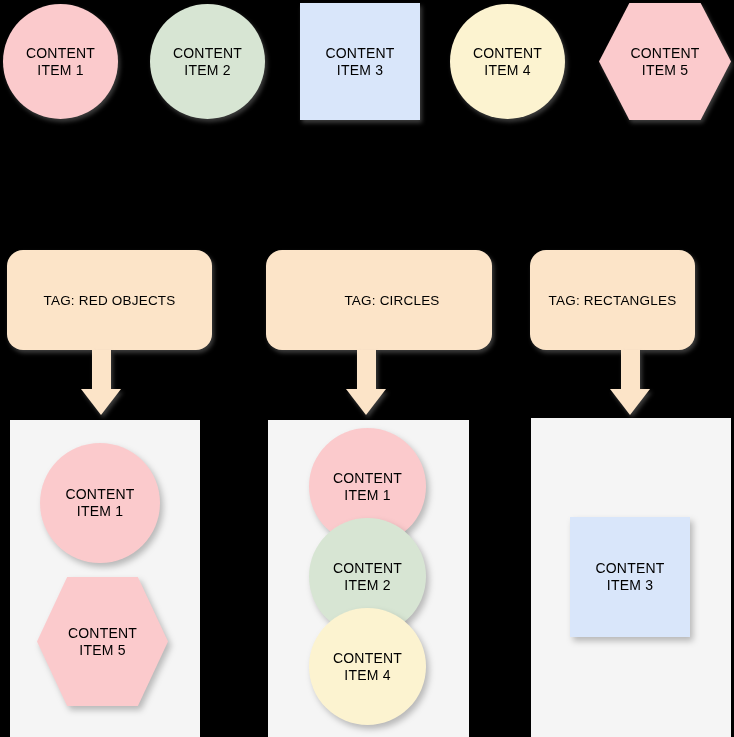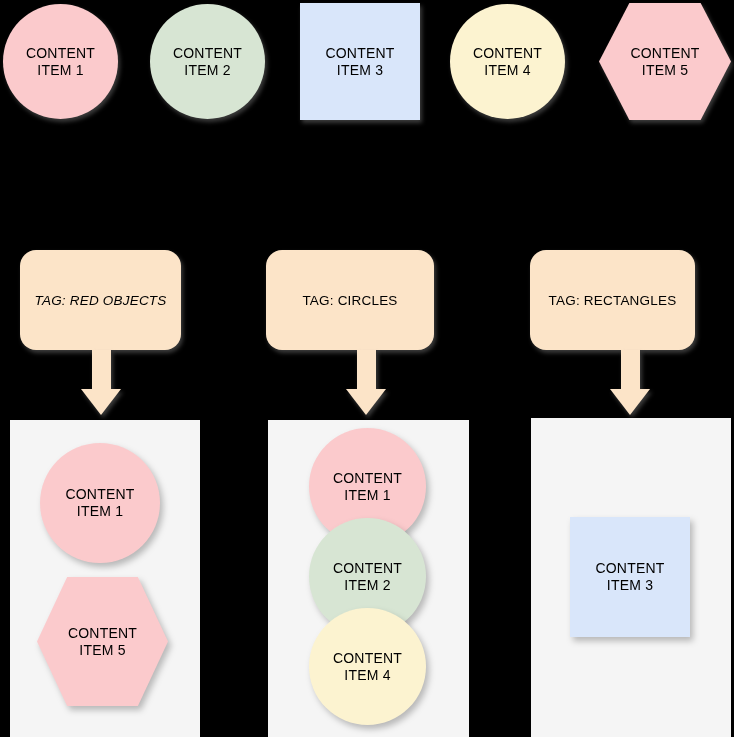--- a/index.html
+++ b/index.html
@@ -58,22 +58,22 @@
     background: var(--tag);
     border-radius: 16px;
     display: flex;
     align-items: center;
     justify-content: center;
     text-align: center;
     font-size: 13.5px;
     letter-spacing: 0.2px;
     filter: drop-shadow(2px 3px 2px rgba(130,130,130,0.45));
   }
-  .tag0 { left: 20px;   width: 161px; font-style: italic; }
-  .tag1 { left: 266px; width: 168px; }
+  .tag0 { left: 7px;   width: 205px; }
+  .tag1 { left: 266px; width: 200px; padding-left: 26px; }
   .tag2 { left: 530px; width: 165px; }
 
   
   .arrow {
     position: absolute;
     top: 350px;
     width: 40px;
     height: 65px;
     display: flex;
     flex-direction: column;

